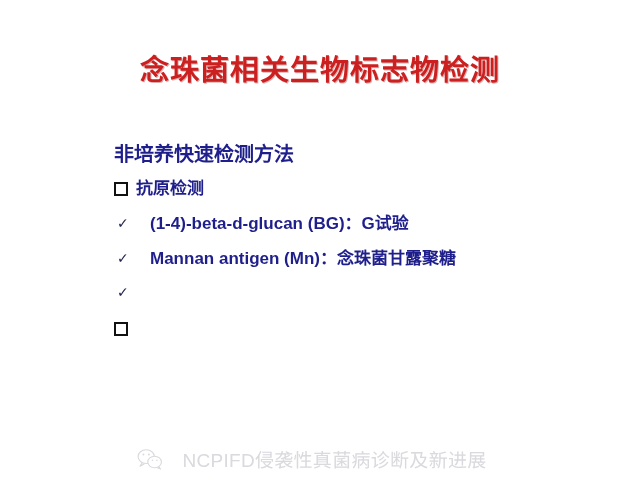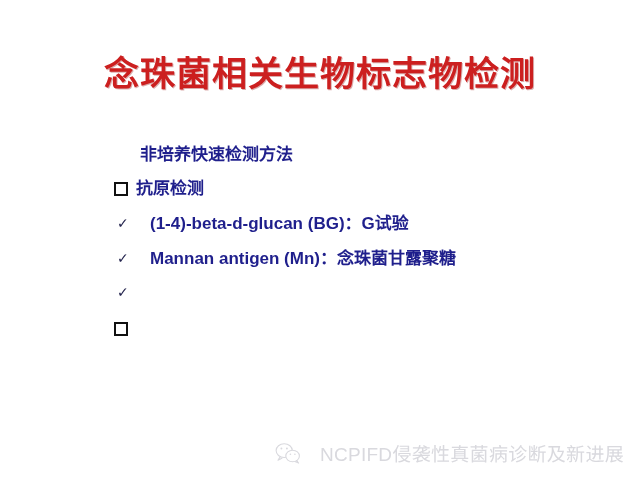--- a/index.html
+++ b/index.html
@@ -24,21 +24,21 @@
   }
 
   
   .slide-title {
     position: absolute;
     left: 0;
     right: 0;
     top: 52px;
     text-align: center;
     color: #cc1f1f;
-    font-size: 35px;
+    font-size: 29px;
     font-weight: bold;
     letter-spacing: 1px;
     line-height: 1.25;
     text-shadow: 1px 1px 0 rgba(150, 20, 20, 0.35);
     white-space: nowrap;
   }
 
   
   .body-block {
     position: absolute;
@@ -50,25 +50,24 @@
   .line {
     display: flex;
     align-items: baseline;
     color: #1f1f8c;
     font-weight: bold;
     white-space: nowrap;
   }
 
   
   .line.level-head {
-    font-size: 17px;
+    font-size: 20px;
     height: 33px;
     line-height: 33px;
     padding-left: 2px;
-    margin-left: 26px;
   }
 
   
   .line.level-1 {
     font-size: 17px;
     height: 35px;
     line-height: 35px;
     padding-left: 2px;
   }
 
@@ -111,24 +110,24 @@
 
   .line-text {
     flex: 0 1 auto;
   }
 
   
   .watermark {
     position: absolute;
     left: 0;
     right: 16px;
-    bottom: 14px;
+    bottom: 8px;
     display: flex;
     align-items: center;
-    justify-content: flex-end;
+    justify-content: center;
     gap: 19px;
     color: #d9d9de;
     font-size: 19px;
     font-weight: normal;
     letter-spacing: 0.3px;
     white-space: nowrap;
     user-select: none;
   }
   .watermark .wm-logo {
     flex: 0 0 auto;

